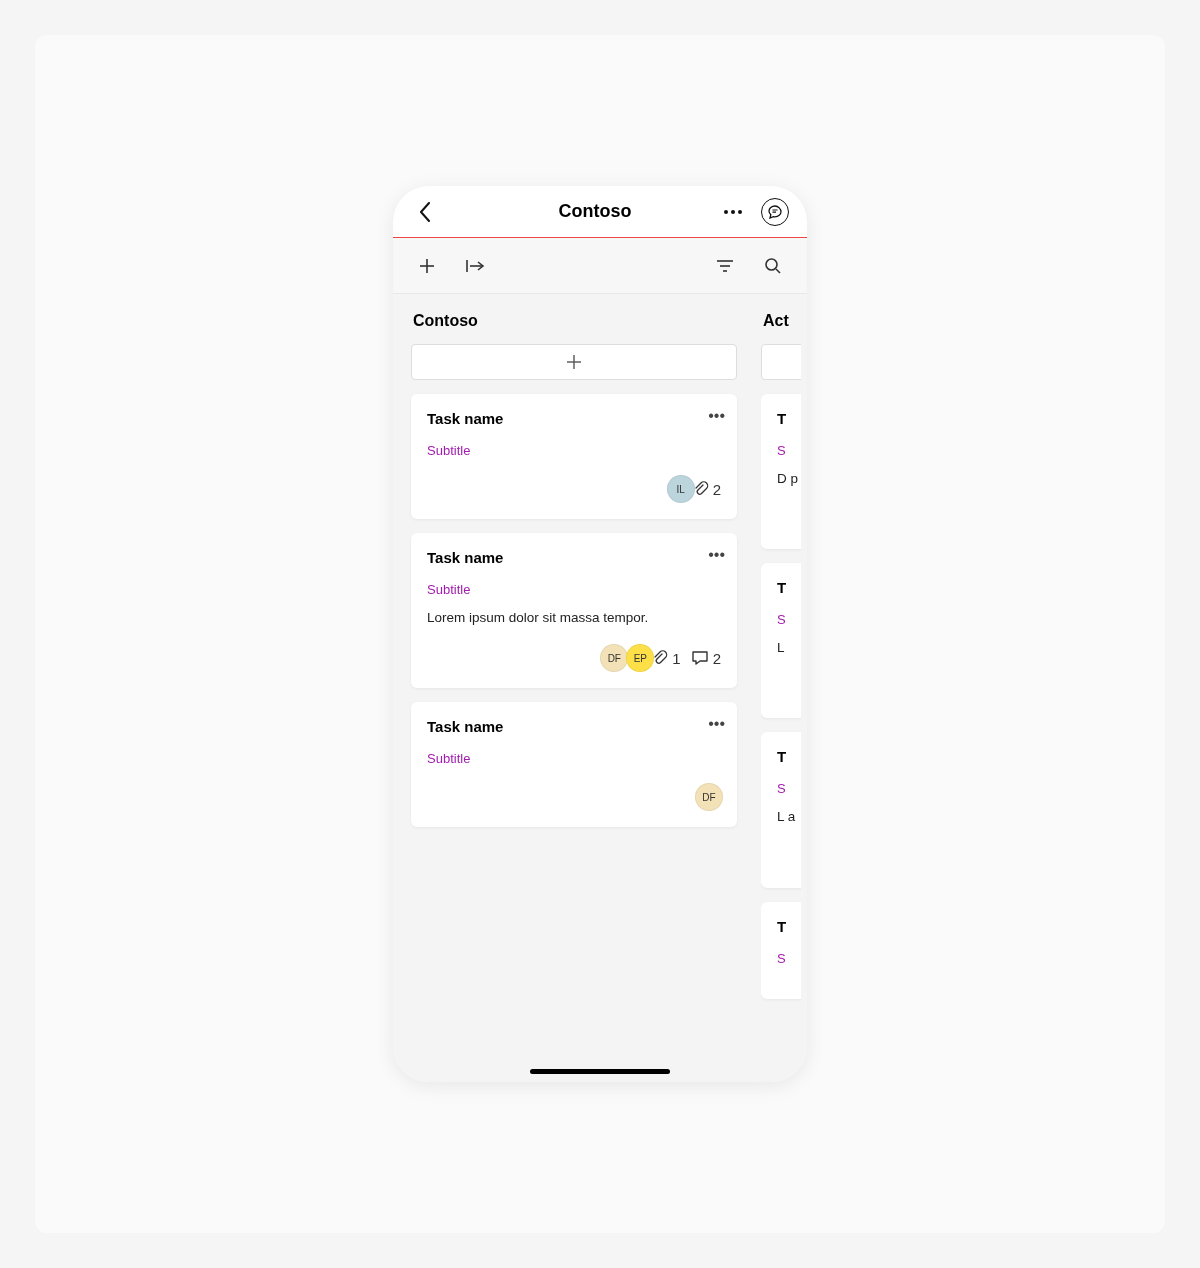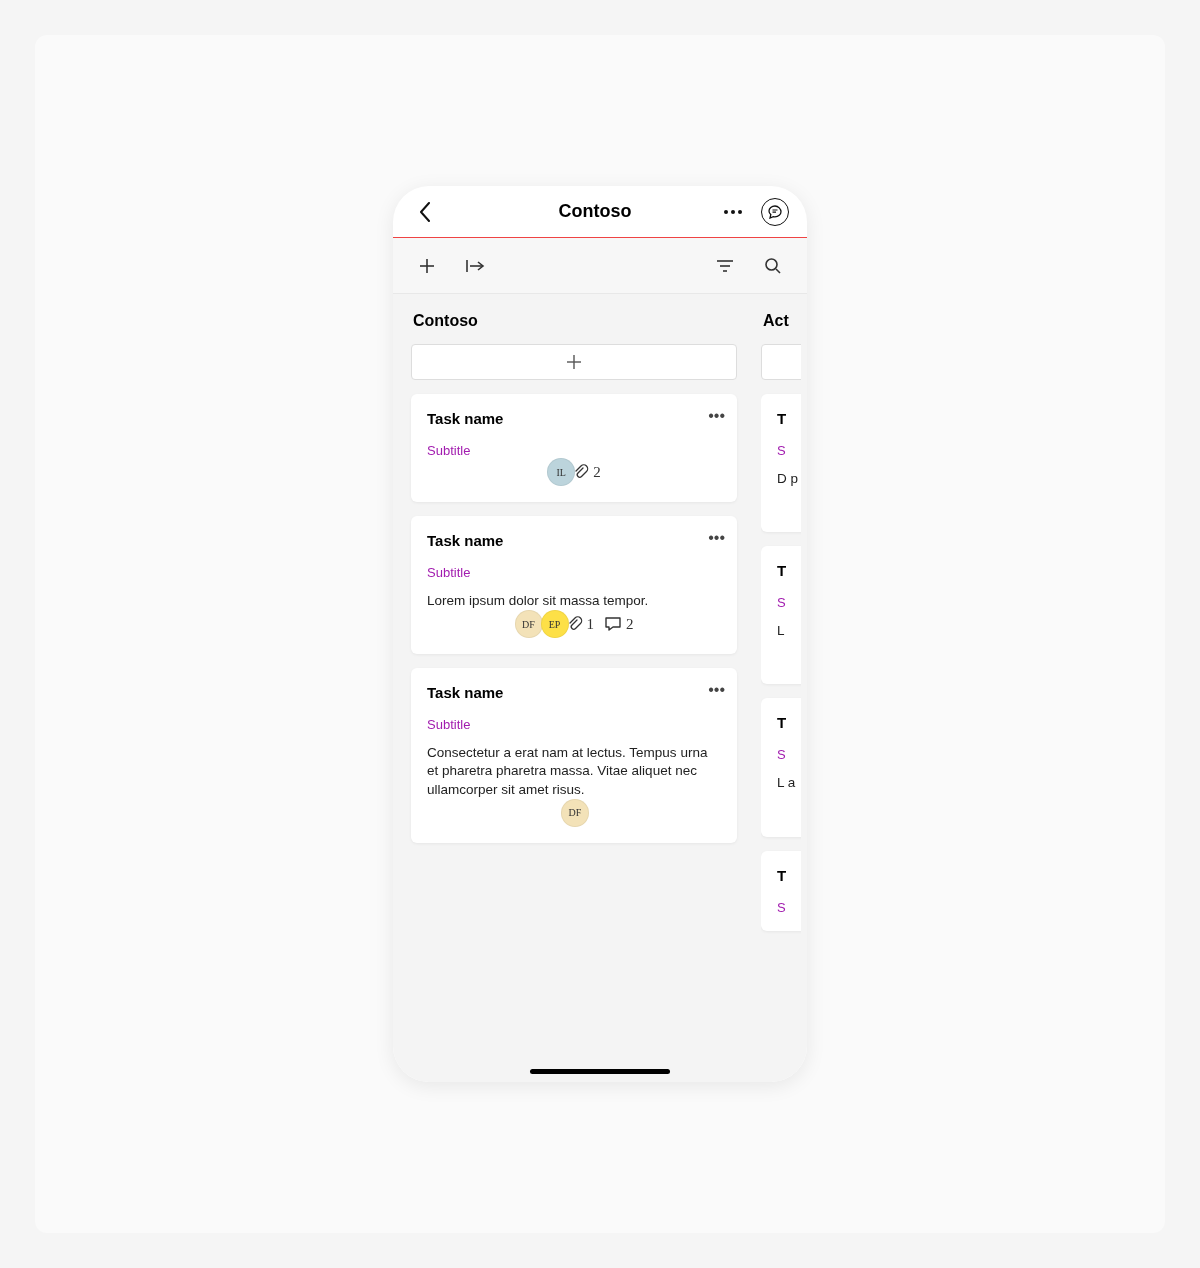--- a/index.html
+++ b/index.html
@@ -99,21 +99,21 @@
     border-radius: 6px;
     box-shadow: 0 1px 3px rgba(0,0,0,0.06);
     padding: 16px;
     margin-bottom: 14px;
     position: relative;
   }
   .card-title { font-weight: 700; font-size: 15px; }
   .card-subtitle { color: #a21caf; font-size: 13px; margin-top: 16px; }
   .card-body { font-size: 13.5px; color: #222; margin-top: 12px; line-height: 1.35; }
   .card-more { position: absolute; top: 14px; right: 12px; cursor: pointer; color: #444; font-size: 16px; line-height: 1; }
-  .card-footer { display: flex; align-items: center; justify-content: center; margin-top: 0; font-family: Liberation Serif, serif; }
+  .card-footer { display: flex; align-items: center; justify-content: flex-end; margin-top: 17px; }
   .avatars { display: flex; }
   .avatar {
     width: 28px; height: 28px; border-radius: 50%;
     display: flex; align-items: center; justify-content: center;
     font-size: 10px; font-weight: 500; color: #333;
     margin-right: -2px;
     border: 1px solid rgba(0,0,0,0.05);
   }
   .meta { display: flex; align-items: center; gap: 10px; color: #333; font-size: 15px; }
   .meta-item { display: flex; align-items: center; gap: 4px; }
@@ -248,21 +248,20 @@
                     </svg>
                     <span>2</span>
                   </span>
                 </div>
               </div>
             </div>
             <div class="card">
               <span class="card-more">•••</span>
               <div class="card-title">Task name</div>
               <div class="card-subtitle">Subtitle</div>
-              <div class="card-body">Consectetur a erat nam at lectus. Tempus urna et pharetra pharetra massa. Vitae aliquet nec ullamcorper sit amet risus.</div>
               <div class="card-footer">
                 <div class="avatars">
                   <div class="avatar" style="background: rgb(243, 226, 184);">DF</div>
                 </div>
                 <div class="meta"></div>
               </div>
             </div>
           </div>
           <div class="column peek">
             <div class="column-title">Act</div>

